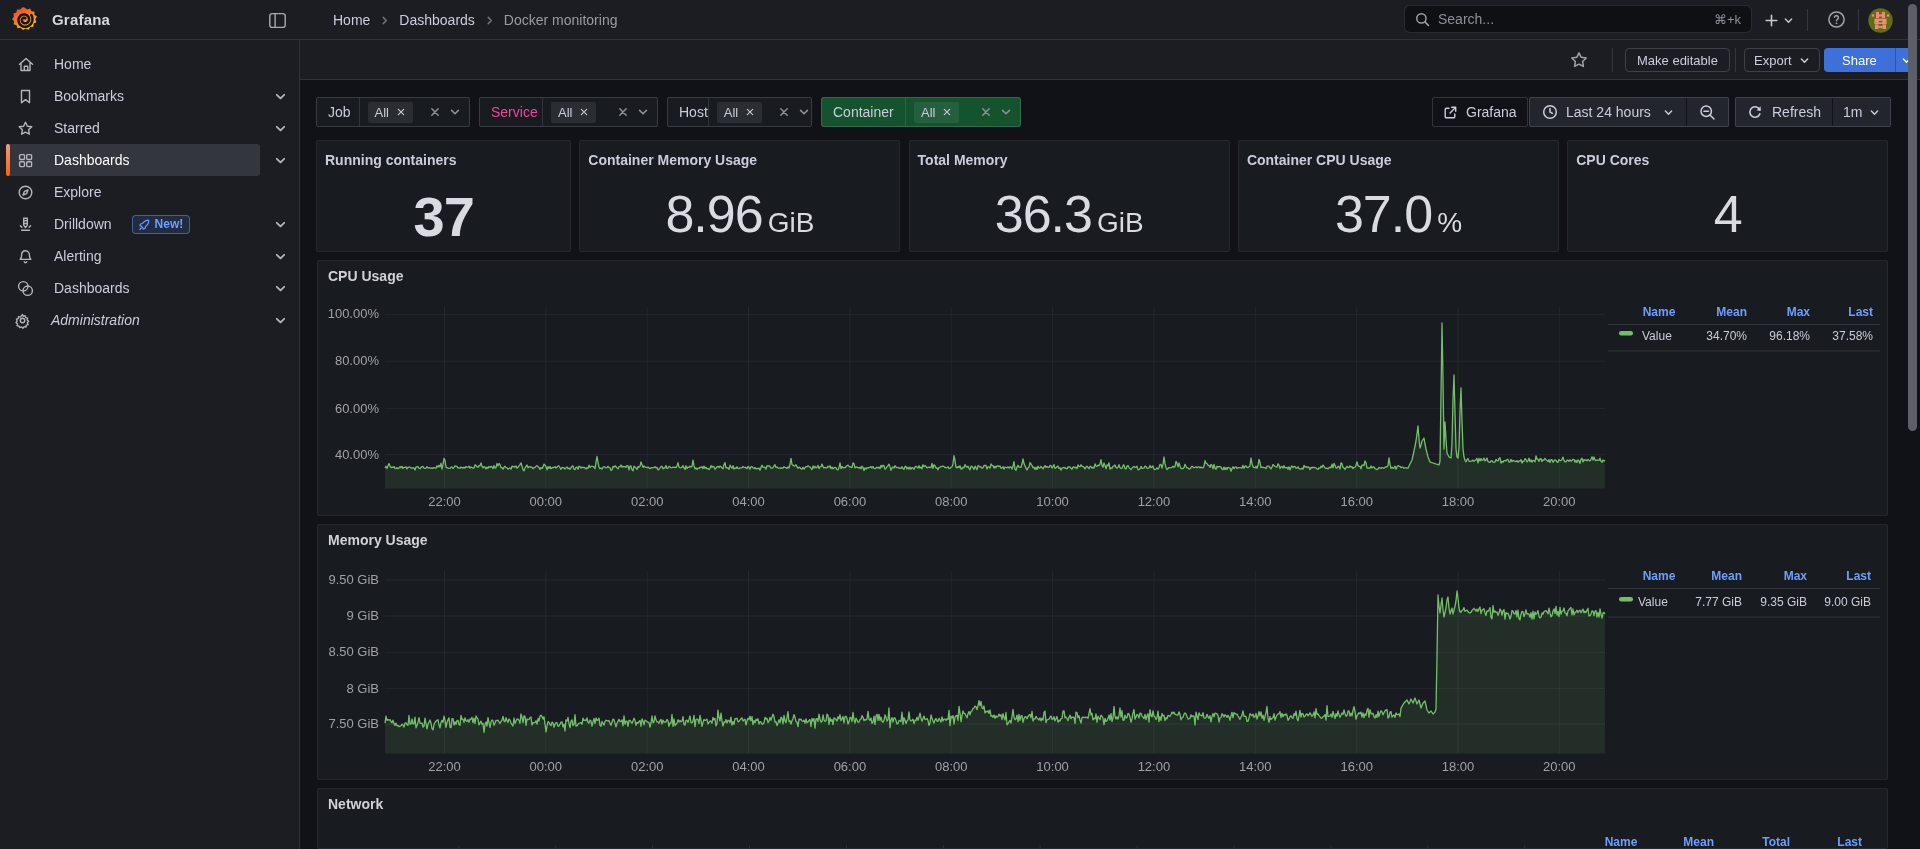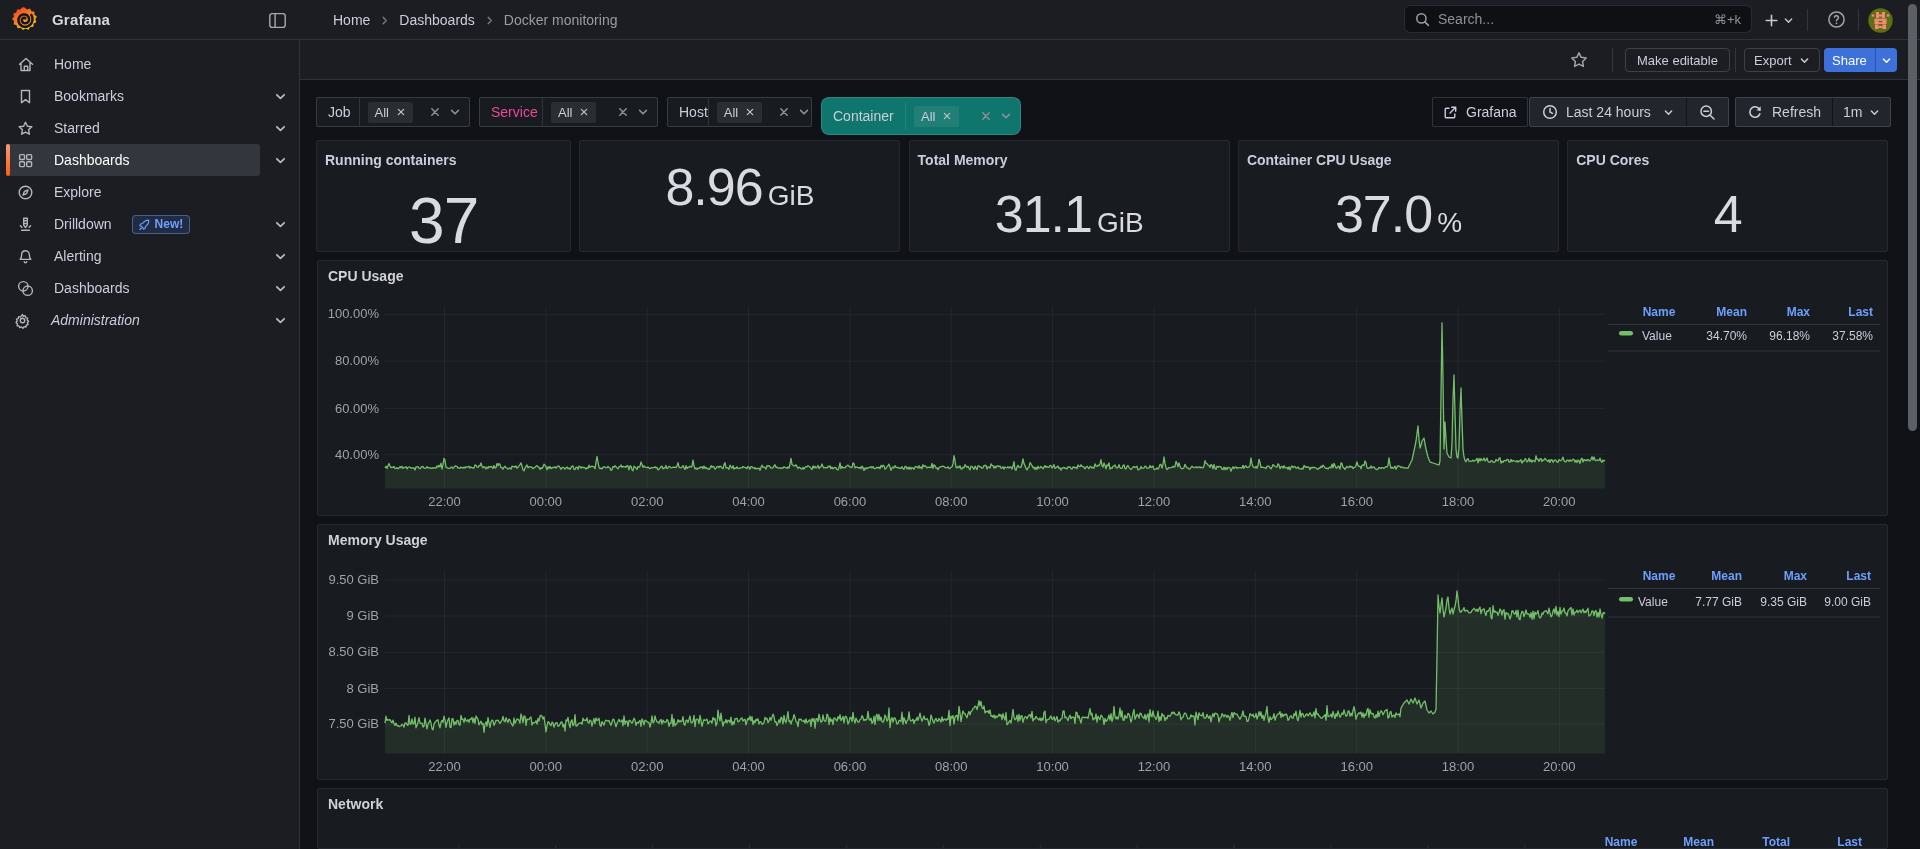--- a/index.html
+++ b/index.html
@@ -228,21 +228,21 @@
   <div class="abs" style="left:1270px;top:11px"><svg width="18" height="18" viewBox="0 0 18 18">
 <path d="M9 1.8 L11.2 6.3 L16.2 7 L12.6 10.5 L13.4 15.4 L9 13.1 L4.6 15.4 L5.4 10.5 L1.8 7 L6.8 6.3 Z" fill="none" stroke="#a2a3ab" stroke-width="1.5" stroke-linejoin="round"></path>
       </svg></div>
   <div class="abs" style="left:1312px;top:8px;width:1px;height:24px;background:rgba(204,204,220,0.15)"></div>
   <div class="abs flex" style="left:1325px;top:8px;height:24px;padding:0 11px;border:1px solid rgba(204,204,220,0.20);border-radius:4px;font-size:13px;font-weight:500;color:#ccccdc">Make editable</div>
   <div class="abs" style="left:1435px;top:8px;width:1px;height:24px;background:rgba(204,204,220,0.15)"></div>
   <div class="abs flex" style="left:1444px;top:8px;height:24px;padding:0 9px;border:1px solid rgba(204,204,220,0.20);border-radius:4px;font-size:13px;font-weight:500;color:#ccccdc;gap:7px">Export <svg width="11" height="11" viewBox="0 0 12 12" style="flex:none">
         <path d="M2.6 4.4 L6 7.8 L9.4 4.4" fill="none" stroke="#ccccdc" stroke-width="1.6" stroke-linecap="round" stroke-linejoin="round"></path>
       </svg></div>
   <div class="abs flex" style="left:1524px;top:8px;height:24px">
-    <div class="flex" style="height:24px;padding:0 8px;background:#3d71d9;border-radius:4px 0 0 4px;font-size:13px;font-weight:500;color:#fff">Share</div>
+    <div class="flex" style="height:24px;padding:0 18px;background:#3d71d9;border-radius:4px 0 0 4px;font-size:13px;font-weight:500;color:#fff">Share</div>
     <div style="width:1px;height:24px;background:#2456b8"></div>
     <div class="flex" style="height:24px;padding:0 5px;background:#3d71d9;border-radius:0 4px 4px 0">
         <svg width="11" height="11" viewBox="0 0 12 12" style="flex:none">
           <path d="M2.6 4.4 L6 7.8 L9.4 4.4" fill="none" stroke="#fff" stroke-width="1.6" stroke-linecap="round" stroke-linejoin="round"></path>
         </svg>
       </div>
   </div>
 </div>
 <div class="abs" style="left:300px;top:80px;width:1620px;height:769px;background:#111217;z-index:1"></div>
 <div class="abs flex" style="left:316px;top:97px;width:154px;height:30px;border:1px solid rgba(204,204,220,0.18);border-radius:2px;background:#181b1f;z-index:2">
@@ -283,21 +283,21 @@
         </svg></span>
       <span style="flex:1"></span>
       <svg width="12" height="12" viewBox="0 0 12 12" style="flex:none">
         <path d="M2.8 2.8 L9.2 9.2 M9.2 2.8 L2.8 9.2" fill="none" stroke="#8e8f98" stroke-width="1.5" stroke-linecap="round"></path>
       </svg>
       <svg width="12" height="12" viewBox="0 0 12 12" style="flex:none">
         <path d="M2.6 4.4 L6 7.8 L9.4 4.4" fill="none" stroke="#8e8f98" stroke-width="1.6" stroke-linecap="round" stroke-linejoin="round"></path>
       </svg>
     </div>
   </div>
-<div class="abs flex" style="left:821px;top:97px;width:200px;height:38px;border:1px solid rgba(204,204,220,0.18);border-radius:8px;background:#0f766e;z-index:2">
+<div class="abs flex" style="left:821px;top:97px;width:200px;height:30px;border:1px solid rgba(204,204,220,0.18);border-radius:3px;background:#14532d;z-index:2">
     <div class="flex" style="width:84px;height:28px;padding-left:11px;font-size:14px;font-weight:500;color:#ccccdc;border-right:1px solid rgba(204,204,220,0.15)">Container</div>
     <div class="flex" style="flex:1;height:28px;padding:0 8px;gap:8px">
       <span class="flex" style="height:21px;padding:0 7px;background:rgba(204,204,220,0.10);border-radius:2px;font-size:13px;color:#ccccdc;gap:7px">All <svg width="10" height="10" viewBox="0 0 12 12" style="flex:none">
           <path d="M2.8 2.8 L9.2 9.2 M9.2 2.8 L2.8 9.2" fill="none" stroke="#c0c1c9" stroke-width="1.5" stroke-linecap="round"></path>
         </svg></span>
       <span style="flex:1"></span>
       <svg width="12" height="12" viewBox="0 0 12 12" style="flex:none">
         <path d="M2.8 2.8 L9.2 9.2 M9.2 2.8 L2.8 9.2" fill="none" stroke="#8e8f98" stroke-width="1.5" stroke-linecap="round"></path>
       </svg>
       <svg width="12" height="12" viewBox="0 0 12 12" style="flex:none">
@@ -331,33 +331,34 @@
 <path d="M13.7 2.3 L13.7 6.5 L9.5 6.5 Z" fill="#ccccdc"></path>
       </svg>Refresh</div>
   <div style="width:1px;height:28px;background:rgba(17,18,23,0.9)"></div>
   <div class="flex" style="height:28px;padding:0 10px;gap:7px;font-size:14px;font-weight:500;color:#ccccdc">1m <svg width="11" height="11" viewBox="0 0 12 12" style="flex:none">
         <path d="M2.6 4.4 L6 7.8 L9.4 4.4" fill="none" stroke="#ccccdc" stroke-width="1.6" stroke-linecap="round" stroke-linejoin="round"></path>
       </svg></div>
 </div>
 <div class="abs" style="left:316.0px;top:140px;width:255.3px;height:112px;background:#181b1f;border:1px solid #25282e;border-radius:2px;z-index:2">
     <div style="padding:11px 0 0 8px;font-size:14px;font-weight:600;color:#ccccdc;white-space:nowrap">Running containers</div>
     <div class="flex" style="justify-content:center;align-items:baseline;height:72px;margin-top:16px;color:#d9dae2">
-      <span style="font-size:64px;font-weight:400;letter-spacing:-1px">37</span>
+      <span style="font-size:56px;font-weight:700;letter-spacing:-1px">37</span>
     </div>
   </div>
 <div class="abs" style="left:579.3px;top:140px;width:321.2px;height:112px;background:#181b1f;border:1px solid #25282e;border-radius:2px;z-index:2">
+    <div style="padding:11px 0 0 8px;font-size:14px;font-weight:600;color:#ccccdc;white-space:nowrap">Container Memory Usage</div>
     <div class="flex" style="justify-content:center;align-items:baseline;height:72px;margin-top:16px;color:#d9dae2">
       <span style="font-size:52px;font-weight:500;letter-spacing:-1px">8.96</span>
       <span style="font-size:28px;font-weight:500;margin-left:5px">GiB</span>
     </div>
   </div>
 <div class="abs" style="left:908.6px;top:140px;width:321.2px;height:112px;background:#181b1f;border:1px solid #25282e;border-radius:2px;z-index:2">
     <div style="padding:11px 0 0 8px;font-size:14px;font-weight:600;color:#ccccdc;white-space:nowrap">Total Memory</div>
     <div class="flex" style="justify-content:center;align-items:baseline;height:72px;margin-top:16px;color:#d9dae2">
-      <span style="font-size:52px;font-weight:500;letter-spacing:-1px">31.1</span>
+      <span style="font-size:52px;font-weight:500;letter-spacing:-1px">36.3</span>
       <span style="font-size:28px;font-weight:500;margin-left:5px">GiB</span>
     </div>
   </div>
 <div class="abs" style="left:1237.9px;top:140px;width:321.2px;height:112px;background:#181b1f;border:1px solid #25282e;border-radius:2px;z-index:2">
     <div style="padding:11px 0 0 8px;font-size:14px;font-weight:600;color:#ccccdc;white-space:nowrap">Container CPU Usage</div>
     <div class="flex" style="justify-content:center;align-items:baseline;height:72px;margin-top:16px;color:#d9dae2">
       <span style="font-size:52px;font-weight:500;letter-spacing:-1px">37.0</span>
       <span style="font-size:28px;font-weight:500;margin-left:5px">%</span>
     </div>
   </div>

